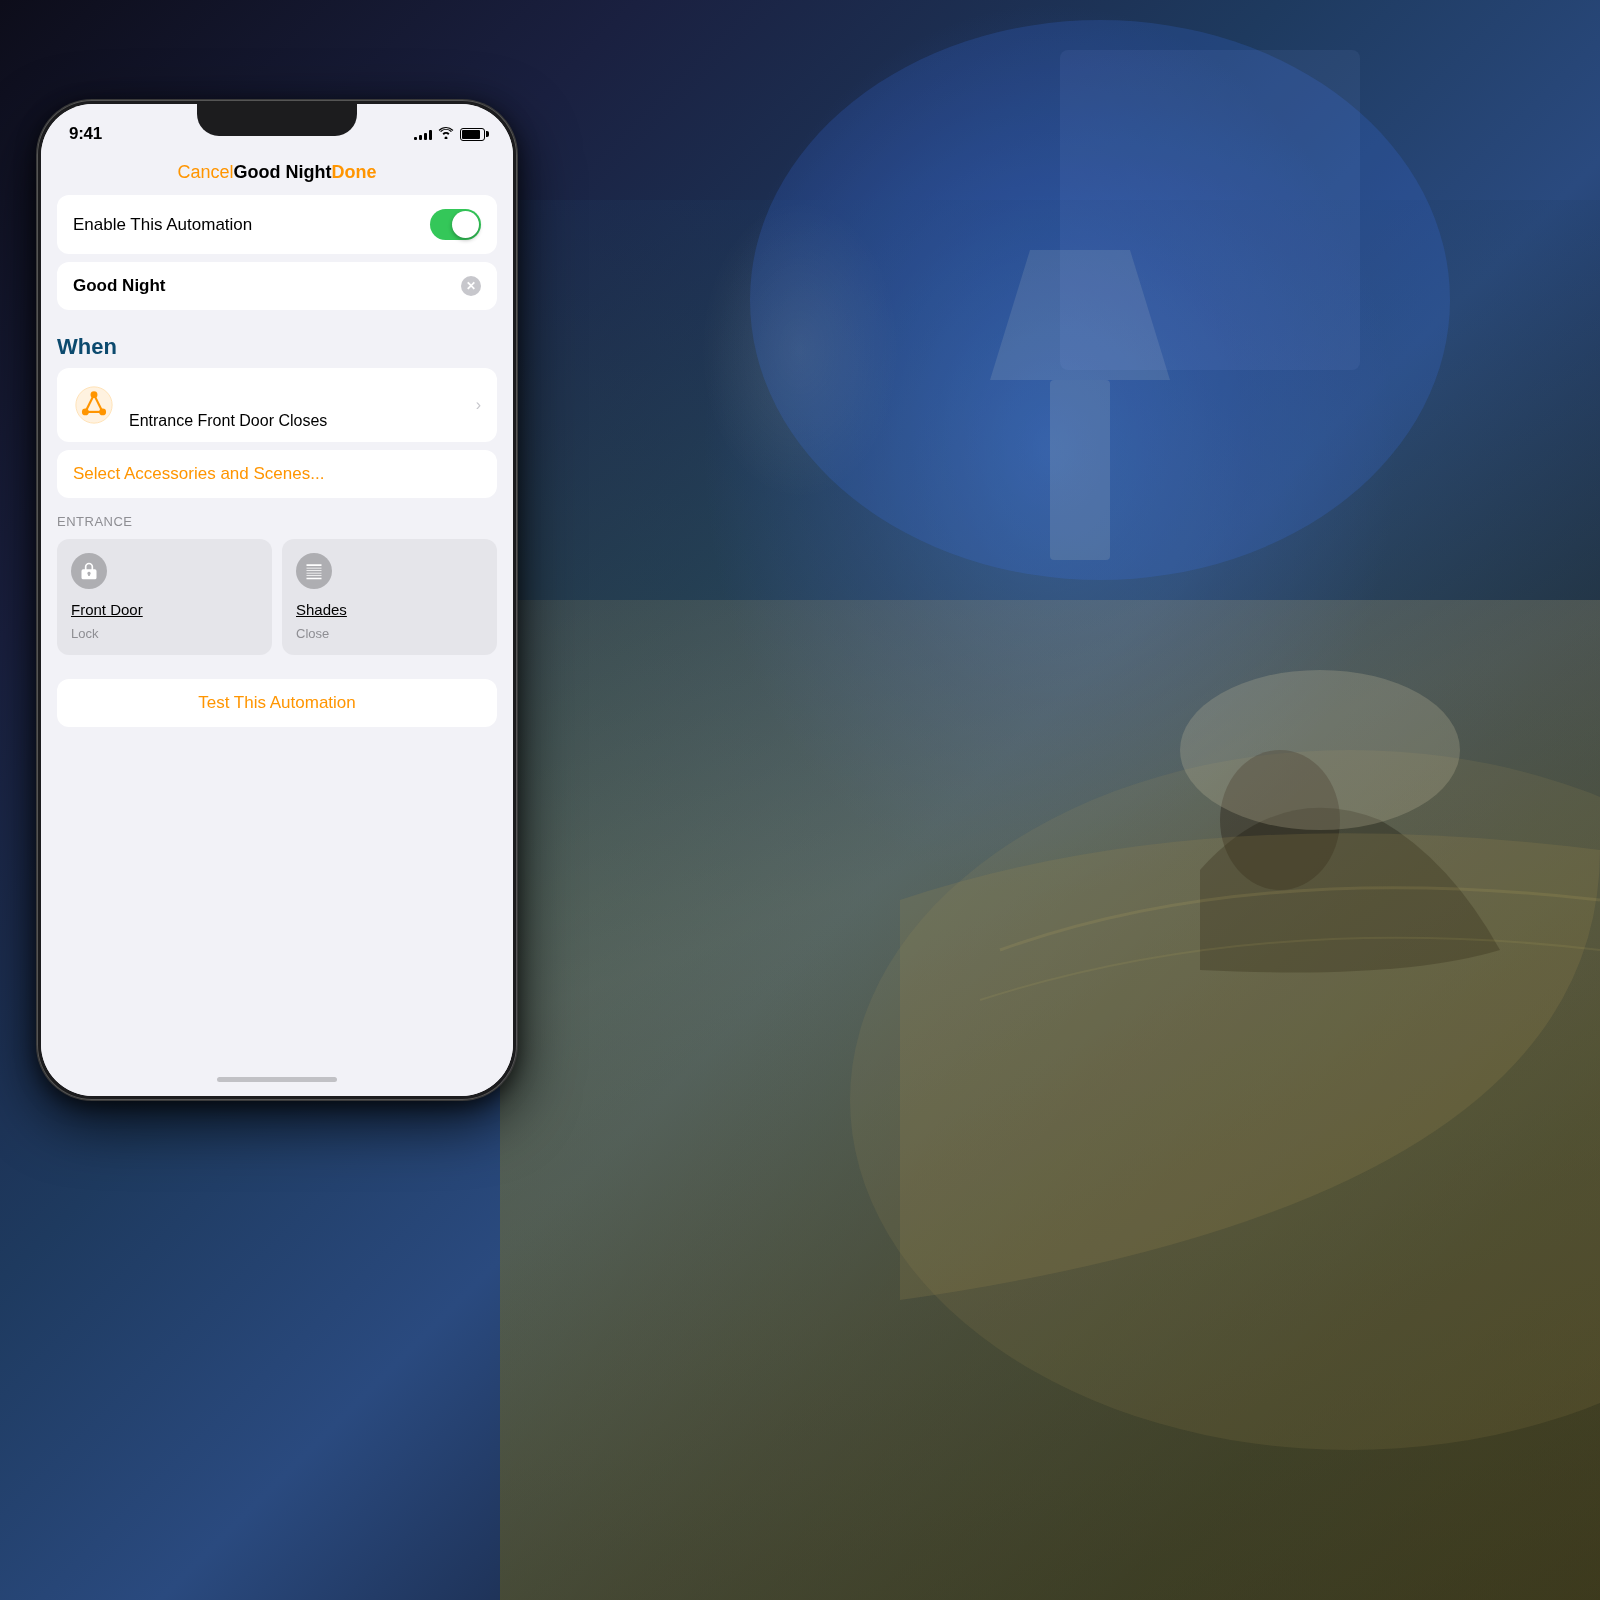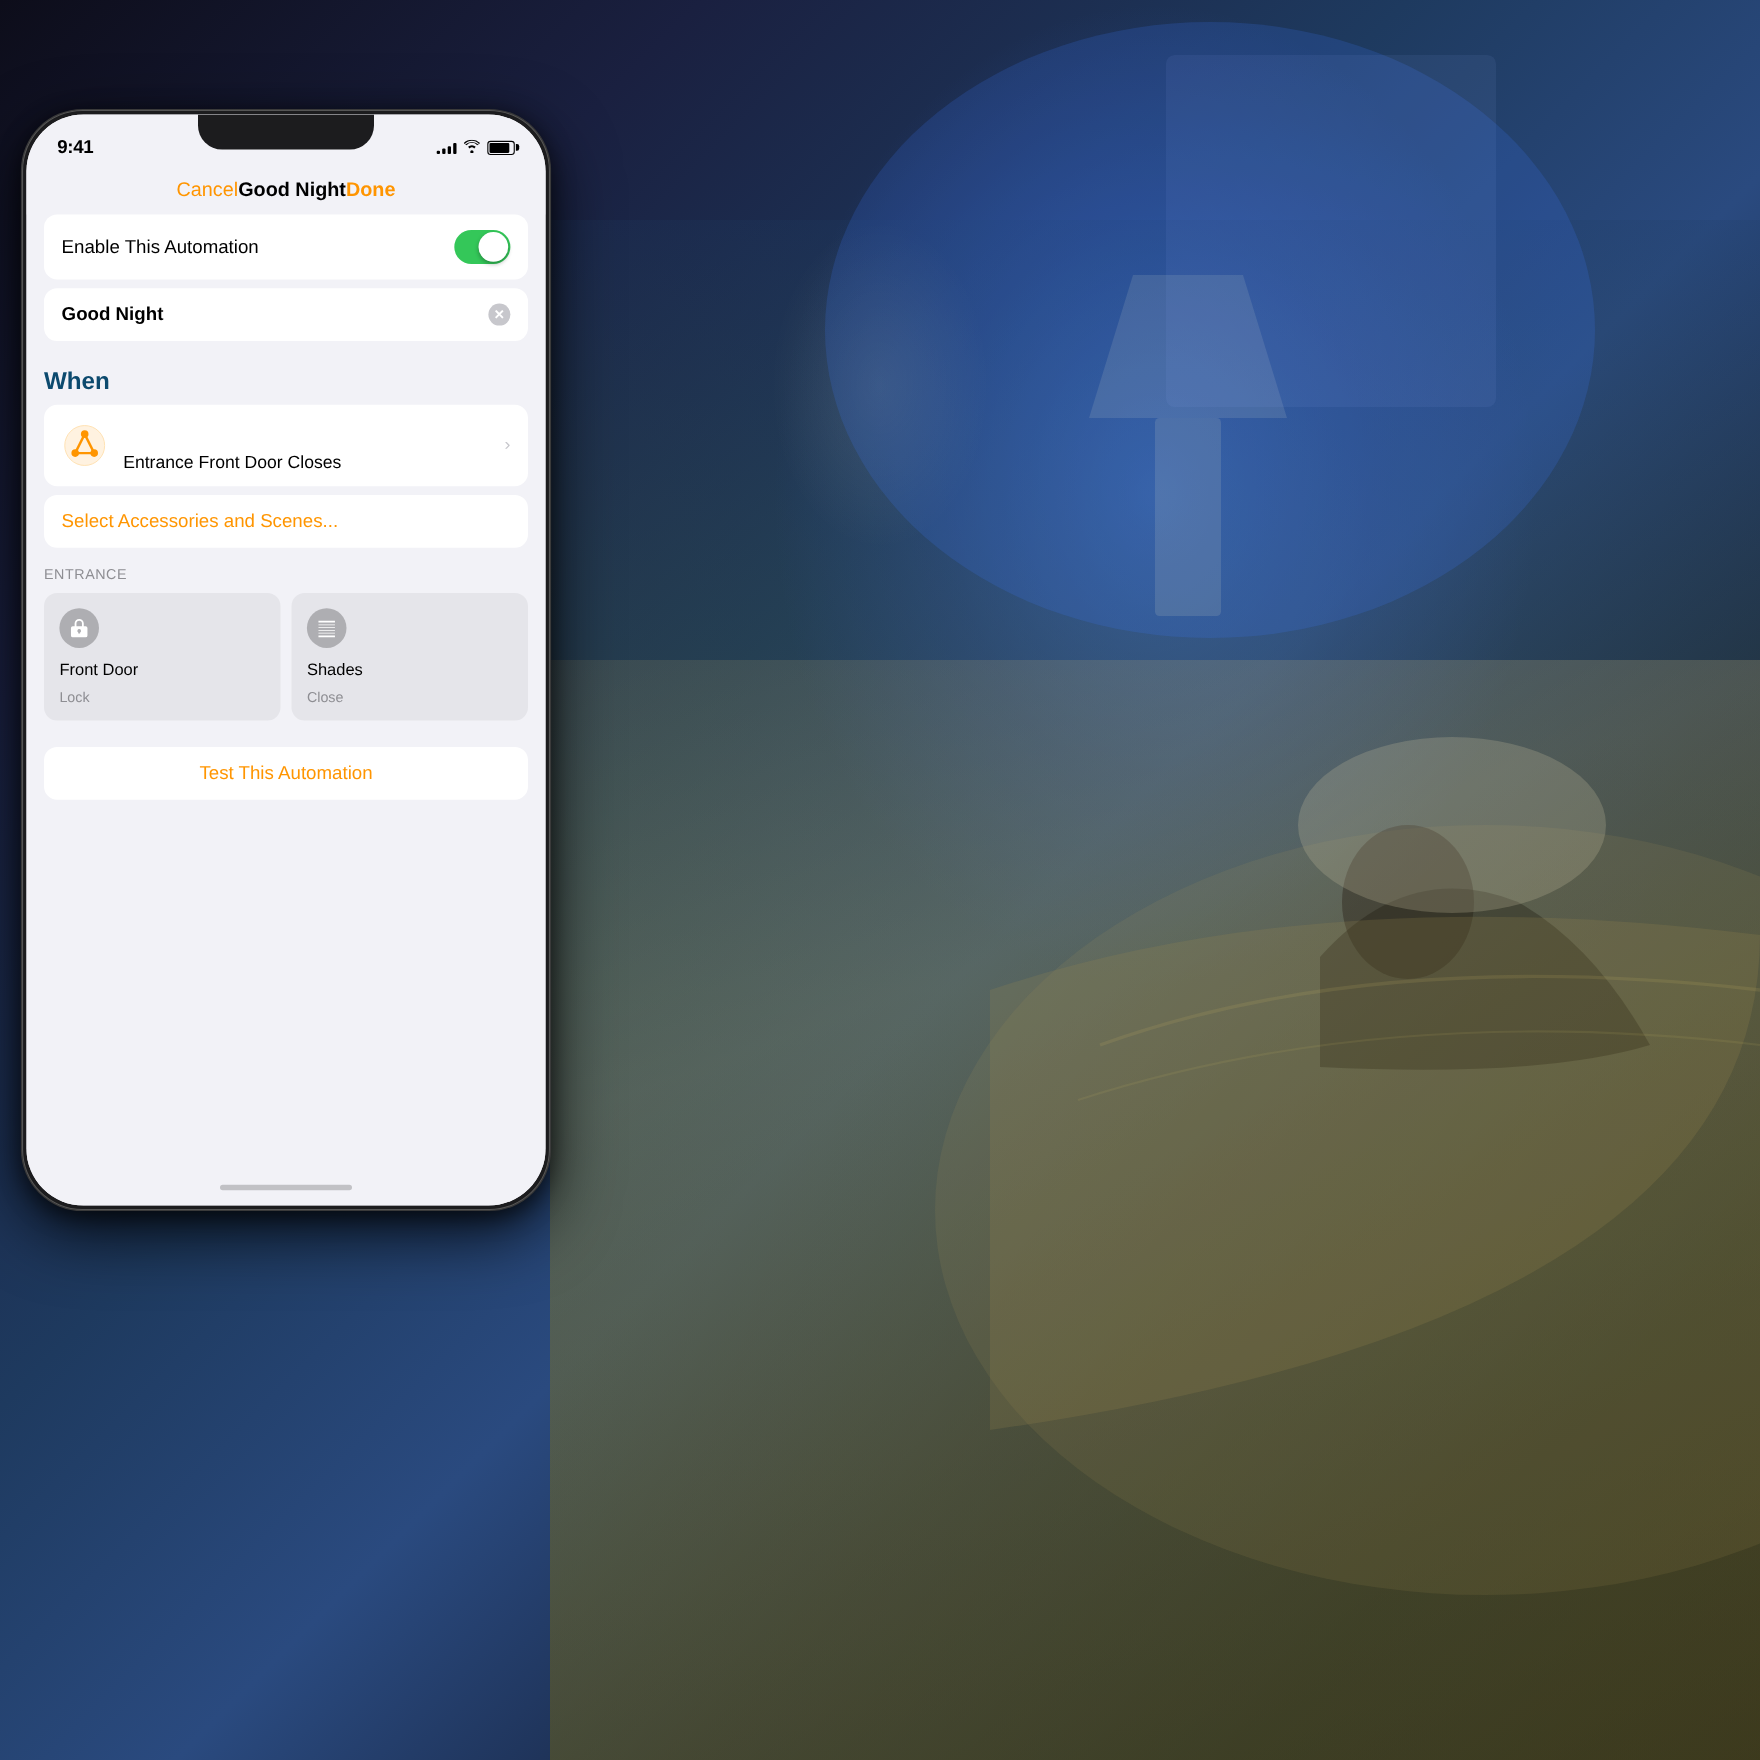--- a/index.html
+++ b/index.html
@@ -43,21 +43,21 @@
       bottom: 0;
       right: 0;
       width: 1100px;
       height: 1000px;
       background: linear-gradient(160deg, rgba(180,160,100,0.15) 0%, rgba(200,180,120,0.25) 30%, rgba(160,140,80,0.3) 60%, rgba(100,90,50,0.4) 100%);
     }
 
     
     .phone-wrapper {
       position: absolute;
-      left: 20px;
+      left: 37px;
       top: 100px;
       width: 480px;
       height: 1000px;
     }
 
     .phone-frame {
       width: 100%;
       height: 100%;
       background: #1c1c1e;
       border-radius: 55px;
@@ -381,20 +381,21 @@
       width: 20px;
       height: 20px;
       fill: #fff;
     }
 
     .accessory-name {
       font-size: 15px;
       color: #000;
       font-weight: 500;
       margin-top: 4px;
+      text-decoration: underline;
     }
 
     .accessory-state {
       font-size: 13px;
       color: #8e8e93;
     }
 
     
     .test-card {
       background: #fff;

